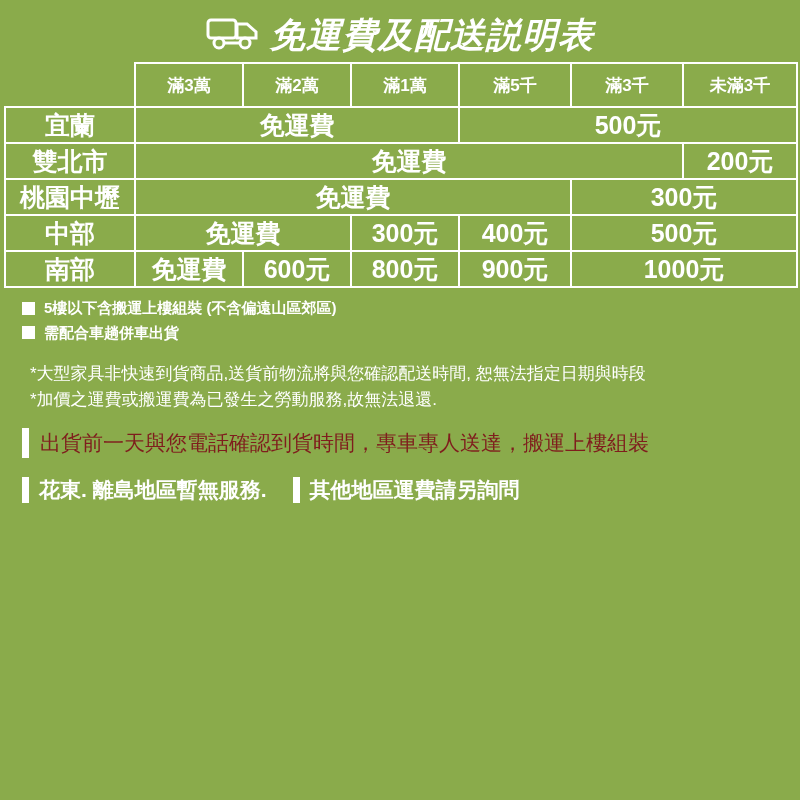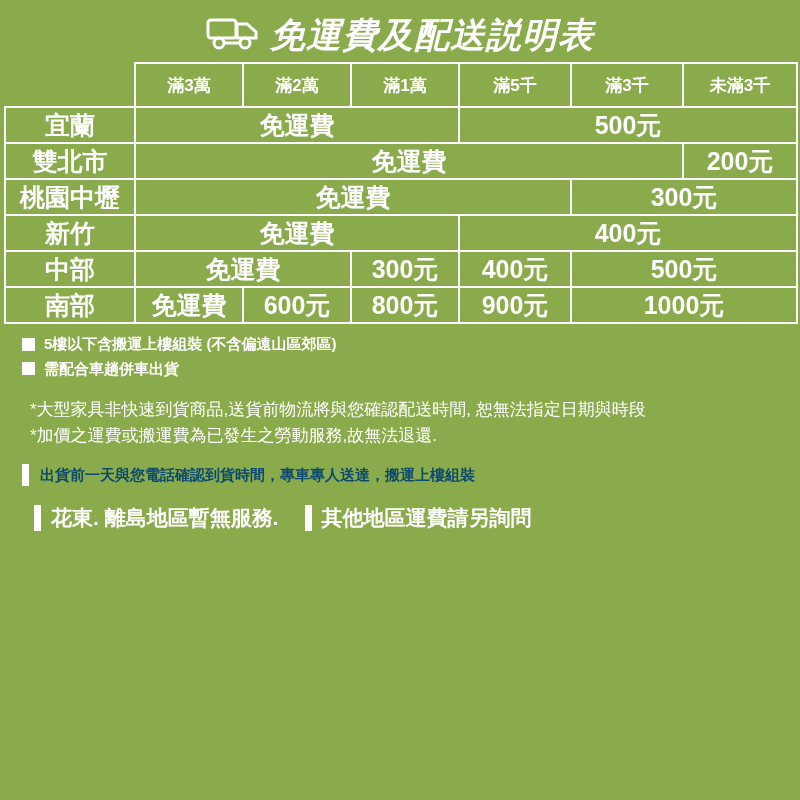--- a/index.html
+++ b/index.html
@@ -114,31 +114,31 @@
     display: flex;
     align-items: stretch;
     gap: 11px;
   }
   .vbar {
     width: 7px;
     background: #ffffff;
     flex: 0 0 auto;
   }
   .bar-lines .bl {
-    font-size: 15px;
-    font-weight: bold;
-    color: #0c4a6e;
+    font-size: 21px;
+    font-weight: normal;
+    color: #7f1d1d;
     line-height: 1.45;
     white-space: nowrap;
   }
 
   
   .footer {
     margin-top: 18px;
-    padding-left: 34px;
+    padding-left: 22px;
     display: flex;
     align-items: center;
   }
   .foot-item {
     display: flex;
     align-items: center;
     gap: 10px;
   }
   .foot-item + .foot-item { margin-left: 26px; }
   .foot-bar {
@@ -204,25 +204,20 @@
           <td class="rowhead">雙北市</td>
           <td colspan="5">免運費</td>
           <td colspan="1">200元</td>
         </tr>
         <tr>
           <td class="rowhead">桃園中壢</td>
           <td colspan="4">免運費</td>
           <td colspan="2">300元</td>
         </tr>
         <tr>
-          <td class="rowhead">新竹</td>
-          <td colspan="3">免運費</td>
-          <td colspan="3">400元</td>
-        </tr>
-        <tr>
           <td class="rowhead">中部</td>
           <td colspan="2">免運費</td>
           <td colspan="1">300元</td>
           <td colspan="1">400元</td>
           <td colspan="2">500元</td>
         </tr>
         <tr>
           <td class="rowhead">南部</td>
           <td colspan="1">免運費</td>
           <td colspan="1">600元</td>

